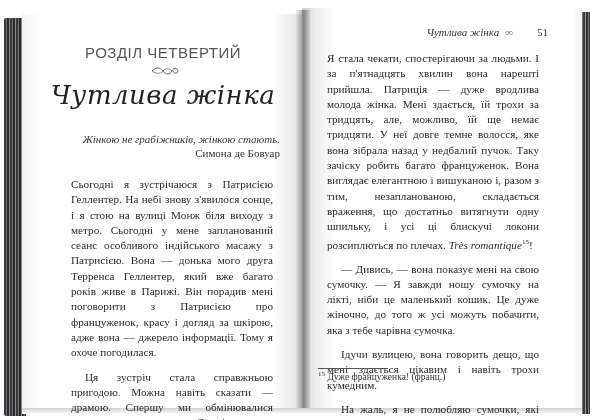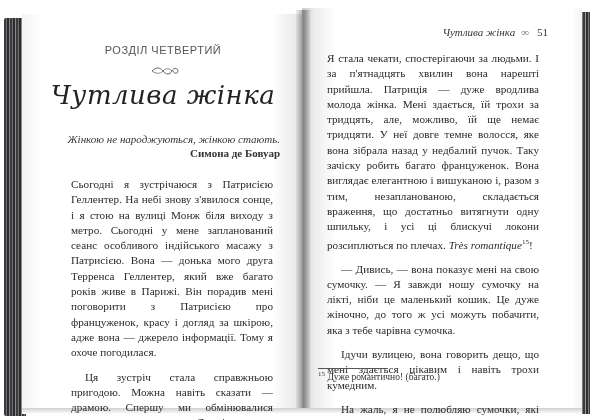--- a/index.html
+++ b/index.html
@@ -13,35 +13,35 @@
   .page { position:absolute; background:#fdfdfd; }
   .page-left { left:22px; top:14px; width:282px; height:398px;
     background:linear-gradient(90deg,#f4f4f4 0,#ffffff 20px,#ffffff 250px,#e2e2e2 282px); }
   .page-right { left:302px; top:8px; width:280px; height:404px;
     background:linear-gradient(90deg,#c9c9cb 0,#ececec 12px,#ffffff 34px,#ffffff 270px,#f3f3f3 280px); }
   .gutter { position:absolute; left:296px; top:10px; width:14px; height:404px;
     background:linear-gradient(90deg,rgba(0,0,0,0.05),rgba(0,0,0,0.35) 55%,rgba(0,0,0,0.08)); }
   .bottom-shadow { position:absolute; left:22px; top:408px; width:560px; height:6px; background:linear-gradient(#cfcfcf,#ffffff); }
 
   .chapter-label { position:absolute; left:22px; top:44px; width:282px; text-align:center;
-    font-family:"Liberation Sans","DejaVu Sans",sans-serif; font-size:11px; letter-spacing:0.5px; color:#555; }
+    font-family:"Liberation Sans","DejaVu Sans",sans-serif; font-size:15px; letter-spacing:0.5px; color:#555; }
   .ornament { position:absolute; left:150px; top:66px; width:30px; height:10px; }
   .chapter-title { position:absolute; left:22px; top:80px; width:282px; text-align:center;
     font-family:"DejaVu Serif",serif; font-style:italic; font-size:26px; color:#222; letter-spacing:0.5px; }
   .epigraph { position:absolute; left:60px; top:132px; width:220px; text-align:right; font-size:11px; font-style:italic; color:#333; line-height:15px; }
-  .epigraph-author { position:absolute; left:60px; top:147px; width:220px; text-align:right; font-size:11px; color:#333;font-weight:bold; }
+  .epigraph-author { position:absolute; left:60px; top:147px; width:220px; text-align:right; font-size:11px; color:#333; }
 
   .text { position:absolute; font-size:11.2px; line-height:15.3px; text-align:justify; color:#2b2b2b; }
   .text p { margin:9px; }
   .text p.indent { text-indent:14px; }
   .left-text { left:62px; top:168px; width:220px; }
   .right-text { left:318px; top:42px; width:230px; }
 
   .running-head { position:absolute; left:420px; top:26px; width:128px; text-align:right; font-size:11px; font-style:italic; color:#333; }
-  .running-head .pnum { font-style:normal; margin-left:8px; }
+  .running-head .pnum { font-style:normal; margin-left:24px; }
   .running-head .orn { font-style:normal; margin-left:6px; color:#777; }
 
   .footnote-rule { position:absolute; left:318px; top:368px; width:70px; border-top:1px solid #555; }
   .footnote { position:absolute; left:318px; top:370px; width:230px; font-size:9.5px; color:#333; }
   .footnote sup { font-size:7px; }
 </style>
 </head>
 <body>
 
 <div class="book">
@@ -51,21 +51,21 @@
   <div class="page page-right"></div>
   <div class="gutter"></div>
   <div class="bottom-shadow"></div>
 
   <div class="chapter-label">РОЗДІЛ ЧЕТВЕРТИЙ</div>
   <svg class="ornament" viewBox="0 0 30 10">
     <path d="M2 5 C6 1,10 1,13 5 C16 9,20 9,22 5 C24 1,28 2,28 5 C28 8,24 8,23 5" fill="none" stroke="#555" stroke-width="0.9"></path>
     <path d="M2 5 C6 8,10 8,13 5 C16 2,19 2,22 5" fill="none" stroke="#555" stroke-width="0.7"></path>
   </svg>
   <div class="chapter-title">Чутлива жінка</div>
-  <div class="epigraph">Жінкою не народжуються, жінкою стають.</div>
+  <div class="epigraph">Жінкою не грабіжників, жінкою стають.</div>
   <div class="epigraph-author">Симона де Бовуар</div>
 
   <div class="text left-text">
     <p>Сьогодні я зустрічаюся з Патрисією Геллентер. На небі знову з'явилося сонце, і я стою на вулиці Монж біля виходу з метро. Сьогодні у мене запланований сеанс особливого індійського масажу з Патрисією. Вона — донька мого друга Терренса Геллентер, який вже багато років живе в Парижі. Він порадив мені поговорити з Патрисією про француженок, красу і догляд за шкірою, адже вона — джерело інформації. Тому я охоче погодилася.</p>
     <p class="indent">Ця зустріч стала справжньою пригодою. Можна навіть сказати — драмою. Спершу ми обмінювалися електронними листами. Як тільки нам вдалося визначитися з датою і часом, знадобилося ще кілька повідомлень, щоб узгодити місце зустрічі. І зрештою нам це вдалося. Станція «Пляс Монж». Десята тридцять. Я вийшла з метро, якраз вчасно, але Патрисії ніде не було видно.</p>
   </div>
 
   <div class="running-head">
     <span>Чутлива жінка</span><span class="orn">∞</span><span class="pnum">51</span>
   </div>
@@ -74,15 +74,15 @@
     <p><span>Я стала чекати, спостерігаючи за людьми. І за п'ятнадцять хвилин вона нарешті прийшла. Патриція — дуже вродлива молода жінка. Мені здається, їй трохи за тридцять, але, можливо, їй ще немає тридцяти. У неї довге темне волосся, яке вона зібрала назад у недбалий пучок. Таку зачіску робить багато француженок. Вона виглядає елегантною і вишуканою і, разом з тим, незапланованою, складається враження, що достатньо витягнути одну шпильку, і усі ці блискучі локони розсиплються по плечах.</span> <i>Très romantique</i><sup style="font-size:7px">15</sup>!</p>
     <p class="indent">— Дивись, — вона показує мені на свою сумочку. — Я завжди ношу сумочку на лікті, ніби це маленький кошик. Це дуже жіночно, до того ж усі можуть побачити, яка з тебе чарівна сумочка.</p>
     <p class="indent">Ідучи вулицею, вона говорить дещо, що мені здається цікавим і навіть трохи кумедним.</p>
     <p class="indent">На жаль, я не полюбляю сумочки, які можна носити на лікті. Я ношу сумки через плече так, що вони висять на грудях, і з міцною застібкою, на випадок якщо в метро я наштовхнуся на грабіжників. І разом з тим, я мушу зізнатися, що в такій манері носити сумочку щось є. Це дійсно дуже жіночно і сексуально. Нагадує жінку, яка їде на ринок з кошиком.</p>
 
   </div>
 
   <div class="footnote-rule"></div>
   <div class="footnote">
     <sup>15</sup>
-    <span>Дуже романтично! (багато.)</span>
+    <span>Дуже француженка! (франц.)</span>
   </div>
 </div>
 
 </body></html>

